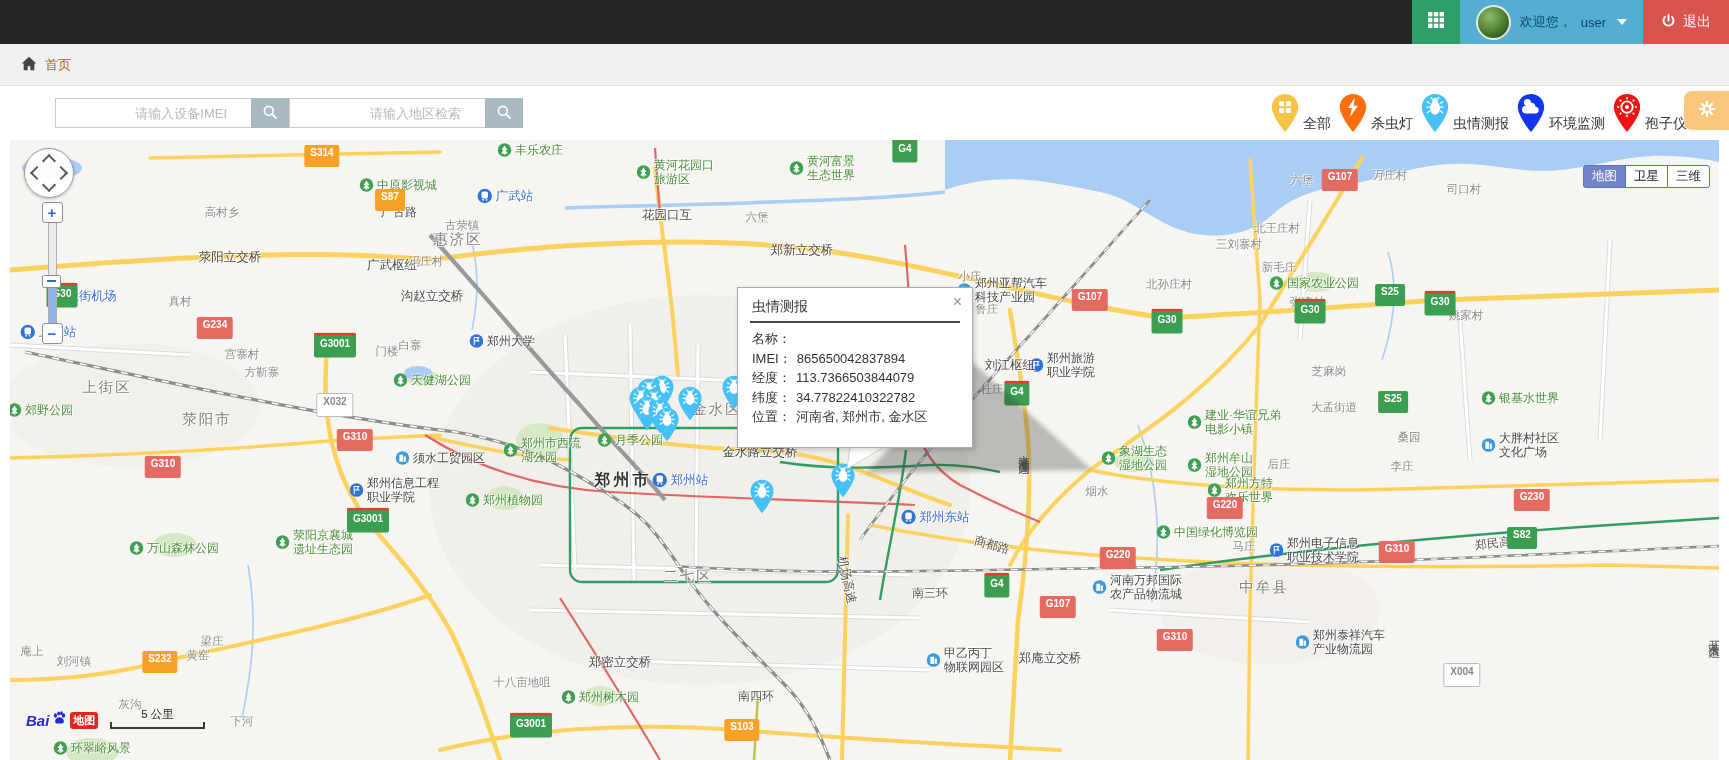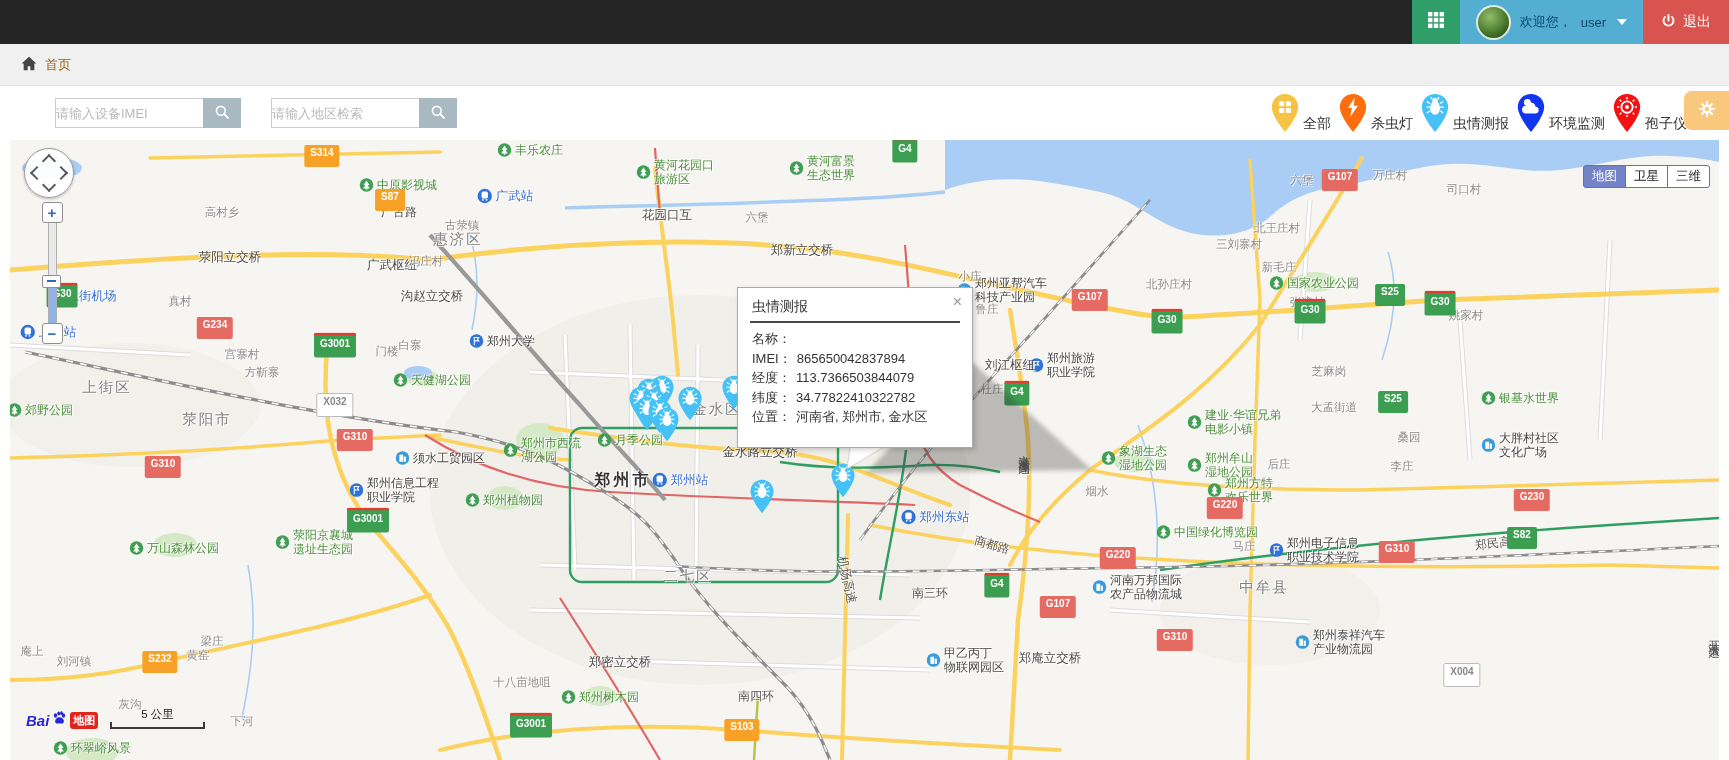--- a/index.html
+++ b/index.html
@@ -9,24 +9,24 @@
   .apps-btn{width:48px;background:#2f9e69;display:flex;align-items:center;justify-content:center;cursor:pointer;}
   .user-sec{background:#54aed2;display:flex;align-items:center;gap:9px;padding:0 16px;color:#0c4a6e;font-size:13px;cursor:pointer;}
   .avatar{width:31px;height:31px;border-radius:50%;border:2px solid rgba(255,255,255,.85);background:radial-gradient(circle at 38% 32%,#8fbf6a,#4a7a2e 55%,#1e3a10);} 
   .caret{width:0;height:0;border-left:5px solid transparent;border-right:5px solid transparent;border-top:6px solid #fff;margin-left:2px;}
   .logout-btn{background:#d9534f;display:flex;align-items:center;gap:7px;padding:0 18px;color:#fff;font-size:14px;cursor:pointer;}
   
   #breadcrumb{height:41px;background:#f0f0f0;border-bottom:1px solid #e3e3e3;display:flex;align-items:center;gap:8px;padding-left:21px;font-size:13px;color:#a16207;}
   
   #toolbar{height:54px;background:#fff;display:flex;align-items:center;padding-left:55px;position:relative;}
   .sgroup{display:flex;}
-  .sgroup input{width:147px;height:28px;border:1px solid #ccc;border-right:none;padding:0 0;font-size:13px;color:#0369a1;outline:none;}
+  .sgroup input{width:147px;height:28px;border:1px solid #ccc;border-right:none;padding:0 24px;font-size:13px;color:#0369a1;outline:none;text-align:right;}
   .sgroup input::placeholder{color:#b9b9b9;}
   .sbtn{width:38px;height:30px;background:#a8b9c2;border:none;display:flex;align-items:center;justify-content:center;cursor:pointer;}
-  .sgroup+.sgroup{margin-left:30px;}
+  .sgroup+.sgroup{}
   .legend{margin-left:auto;display:flex;align-items:center;gap:7px;margin-right:42px;}
   .legend-item{display:flex;align-items:flex-end;gap:3px;font-size:14px;color:#333;cursor:pointer;}
   .legend-item .lpin{display:block;line-height:0;}
   .gear-btn{position:absolute;right:0;top:5px;width:45px;height:39px;background:#f9c87d;border-radius:8px 0 0 8px;display:flex;align-items:center;justify-content:center;cursor:pointer;}
   
   #map{position:relative;margin:0 10px;height:620px;background:#f7f5f1;overflow:hidden;}
   #maplayer{position:absolute;left:0;top:0;z-index:1;}
   #overlays{position:absolute;inset:0;z-index:2;}
   .mlabel{position:absolute;transform:translate(-50%,-50%);display:flex;align-items:center;gap:3px;white-space:nowrap;line-height:1.2;text-shadow:1px 1px 0 rgba(255,255,255,.9),-1px -1px 0 rgba(255,255,255,.9);pointer-events:none;}
   .mlabel .ltxt{text-align:left;}

